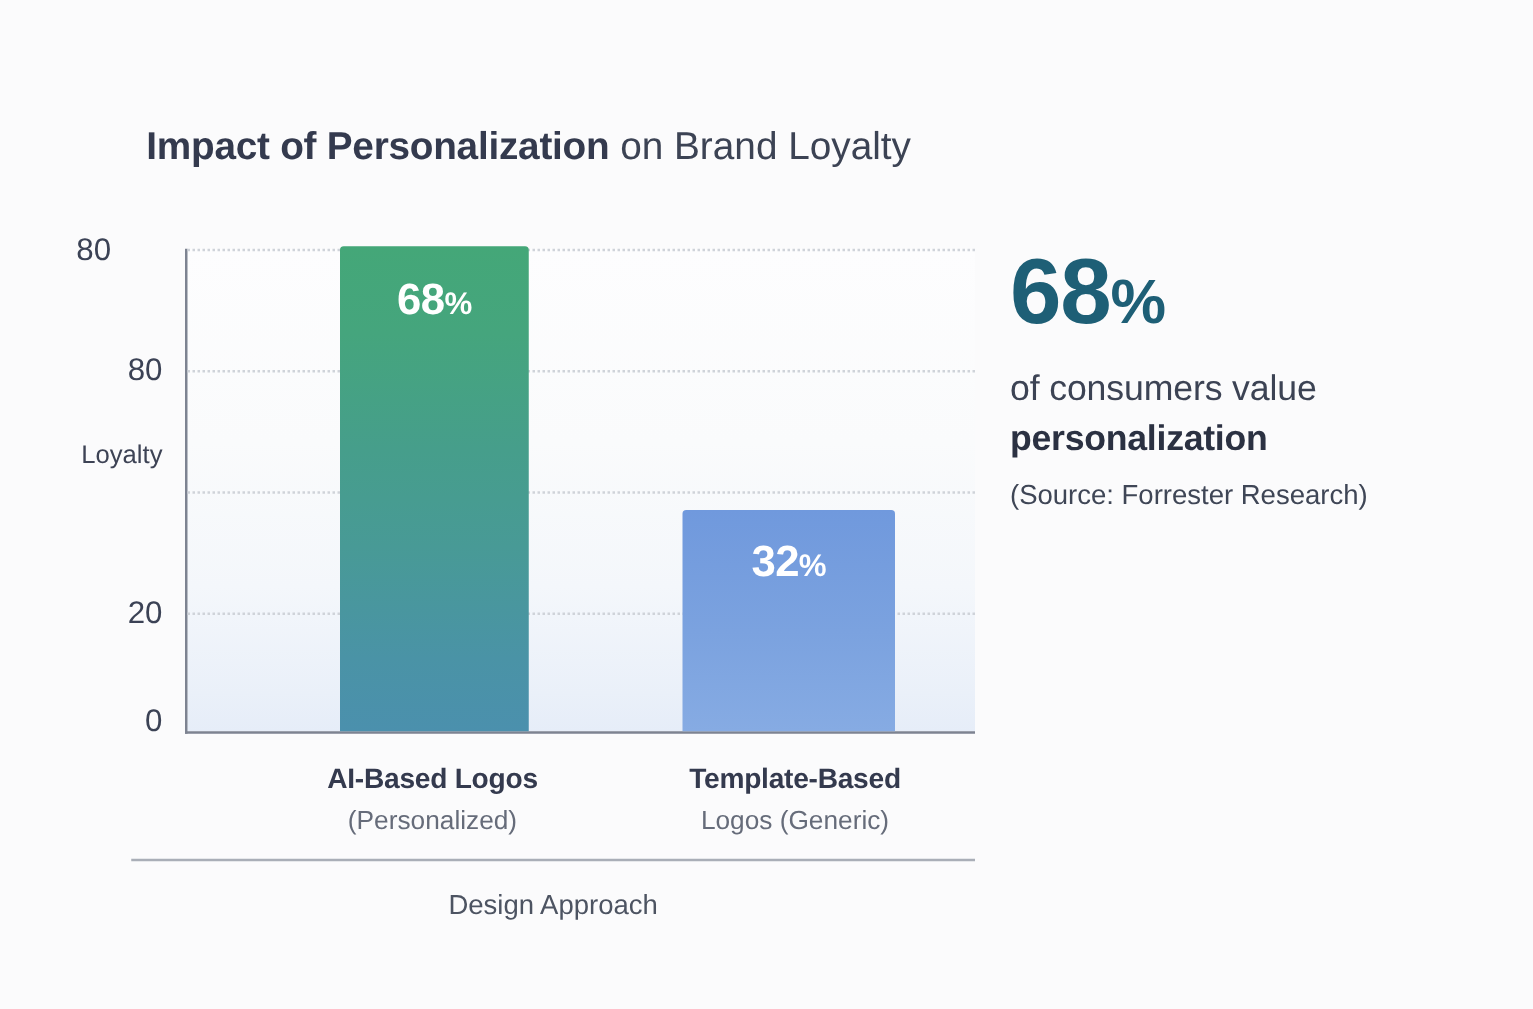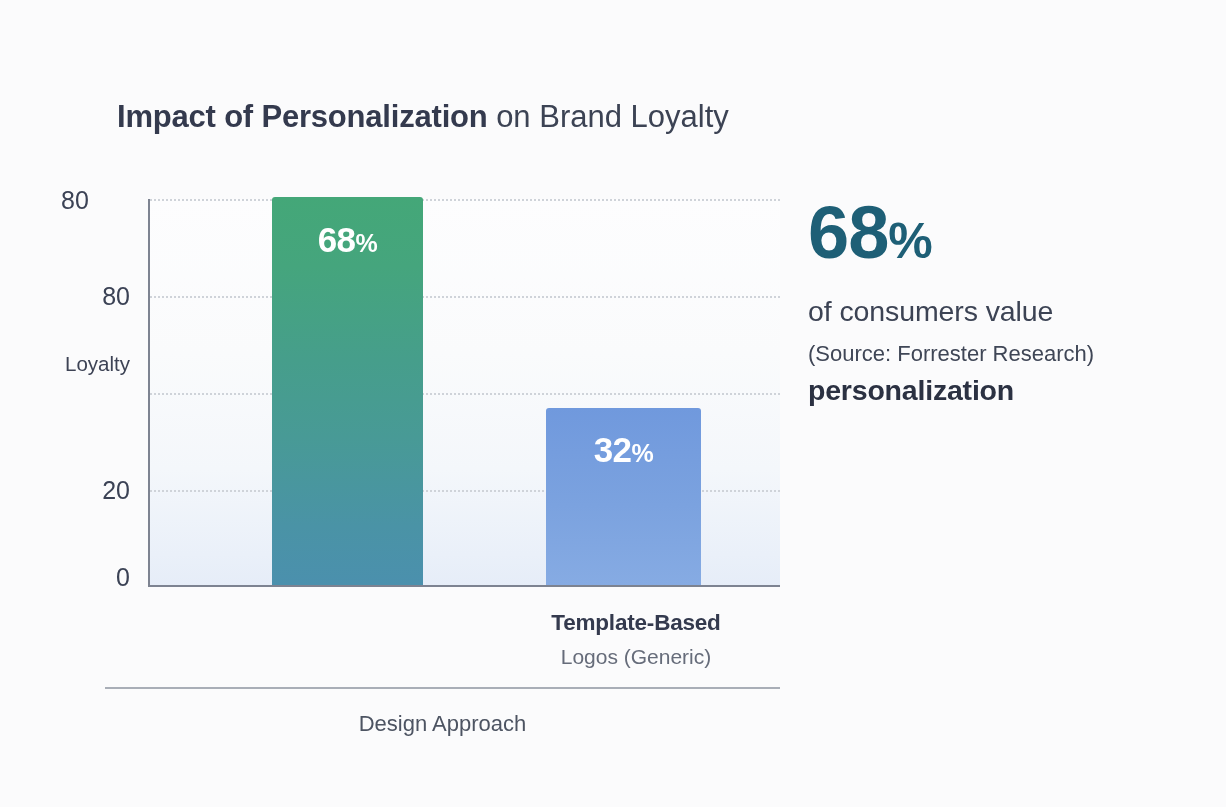--- a/index.html
+++ b/index.html
@@ -107,21 +107,21 @@
     border-radius: 3px 3px 0 0;
   }
   #bar-0 {
     left: 122px;
     width: 151px;
     height: 388px;
     background: linear-gradient(to bottom, #44a778 0%, #45a57d 18%, #469e8b 42%, #489a96 62%, #4a93a6 85%, #4b90ad 100%);
   }
   #bar-1 {
     left: 396px;
-    width: 155px;
+    width: 170px;
     height: 177px;
     background: linear-gradient(to bottom, #7099dd 0%, #7ba2df 55%, #86abe3 100%);
   }
 
   .bar-value {
     position: absolute;
     left: 0;
     width: 100%;
     text-align: center;
     color: #ffffff;
@@ -243,27 +243,31 @@
 
     <div class="bar" id="bar-0">
       <div class="bar-value"><span class="num">68</span><span class="pct">%</span></div>
     </div>
 
     <div class="bar" id="bar-1">
       <div class="bar-value"><span class="num">32</span><span class="pct">%</span></div>
     </div>
   </div>
 
+  <div class="xcat" id="xcat-0">
+    <span class="cat-main">AI-Based Logos</span>
+    <span class="cat-sub">(Personalized)</span>
+  </div>
   <div class="xcat" id="xcat-1">
     <span class="cat-main">Template-Based</span>
     <span class="cat-sub">Logos (Generic)</span>
   </div>
 
   <div id="x-divider"></div>
   <div id="x-axis-title">Design Approach</div>
 </div>
 
 <div id="callout">
   <div id="callout-stat"><span class="stat-num">68</span><span class="stat-pct">%</span></div>
   <div id="callout-line1">of consumers value</div>
+  <div id="callout-line2">personalization</div>
   <div id="callout-source">(Source: Forrester Research)</div>
-  <div id="callout-line2">personalization</div>
 </div>
 
 </body></html>

